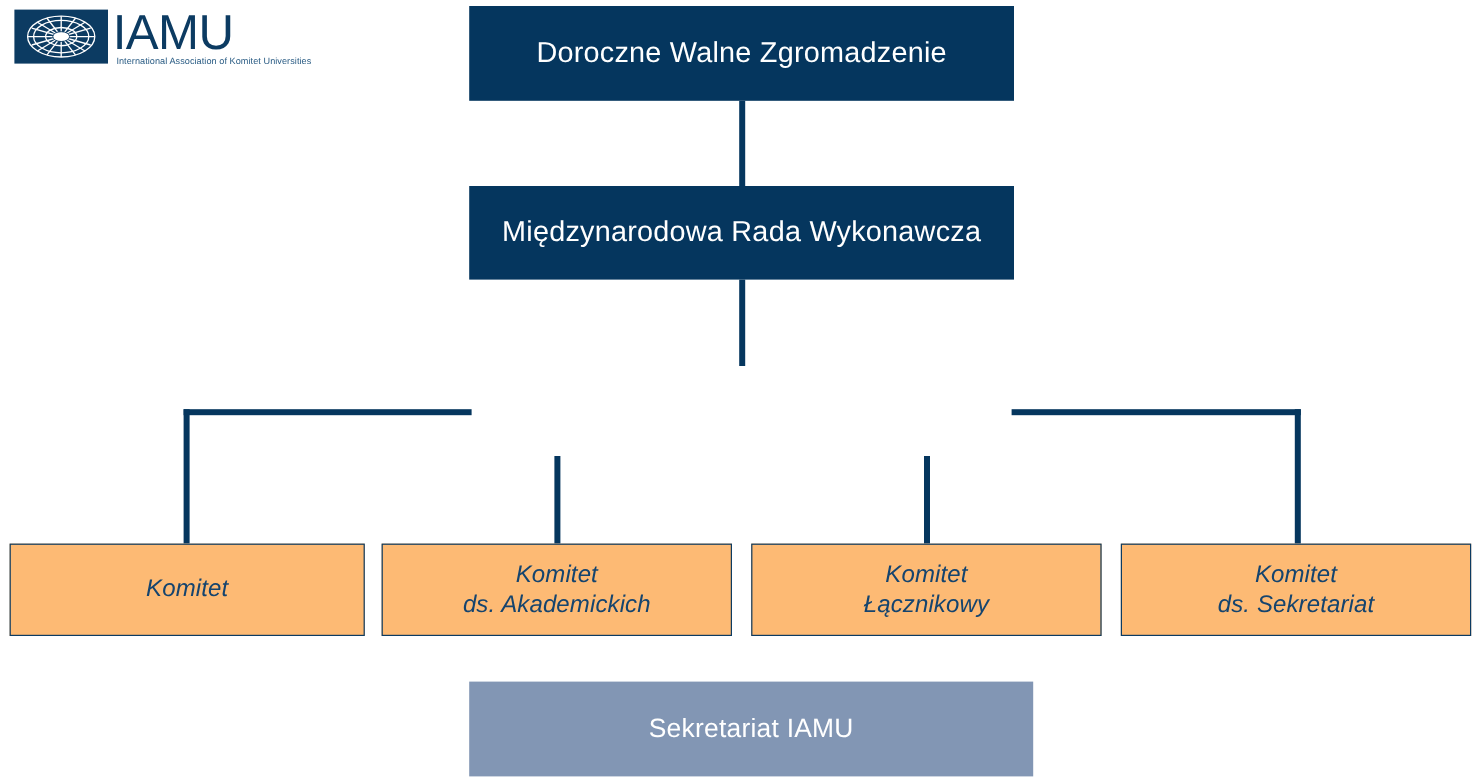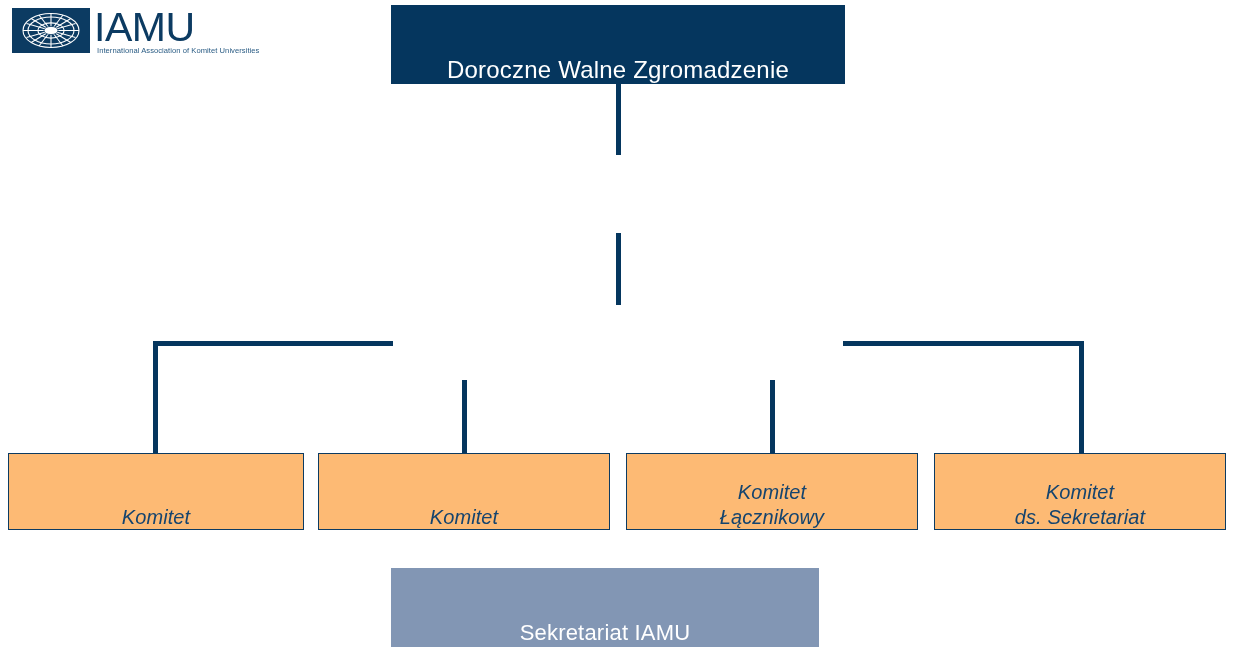--- a/index.html
+++ b/index.html
@@ -62,21 +62,21 @@
   .conn {
     position: absolute;
     background: #05365e;
   }
 
   
   .node {
     position: absolute;
     box-sizing: border-box;
     display: flex;
-    align-items: flex-end;
+    align-items: center;
     justify-content: center;
     text-align: center;
     line-height: 1.22;
   }
   .node-filled {
     background: #05365e;
     color: #ffffff;
     font-size: 24px;
     font-weight: 400;
     letter-spacing: 0.2px;
@@ -138,45 +138,49 @@
   <div class="conn" style="left:462px; top:380px; width:5px; height:73px;"></div>
 
   <div class="conn" style="left:770px; top:380px; width:5px; height:73px;"></div>
 
   <div class="conn" style="left:1079px; top:341px; width:5px; height:112px;"></div>
 
   <div class="node node-filled" style="left:391px; top:5px; width:454px; height:79px;">
     <span>Doroczne Walne Zgromadzenie</span>
   </div>
 
+  <div class="node node-filled" style="left:391px; top:155px; width:454px; height:78px;">
+    <span>Międzynarodowa Rada Wykonawcza</span>
+  </div>
 
 
   <div class="node node-outline" style="left:8px; top:453px; width:296px; height:77px;">
     <span>
       <span class="line1">Komitet</span>
     </span>
   </div>
 
   <div class="node node-outline" style="left:318px; top:453px; width:292px; height:77px;">
     <span>
       <span class="line1">Komitet</span>
+      <span class="line2">ds. Akademickich</span>
     </span>
   </div>
 
   <div class="node node-outline" style="left:626px; top:453px; width:292px; height:77px;">
     <span>
       <span class="line1">Komitet</span>
       <span class="line2">Łącznikowy</span>
     </span>
   </div>
 
   <div class="node node-outline" style="left:934px; top:453px; width:292px; height:77px;">
     <span>
       <span class="line1">Komitet</span>
       <span class="line2">ds. Sekretariat</span>
     </span>
   </div>
 
-  <div class="node node-secretariat" style="left:391px; top:568px; width:428px; height:79px;">
+  <div class="node node-secretariat" style="left:391px; top:568px; width:470px; height:79px;">
     <span>Sekretariat IAMU</span>
   </div>
 
 </div>
 
 </body></html>

